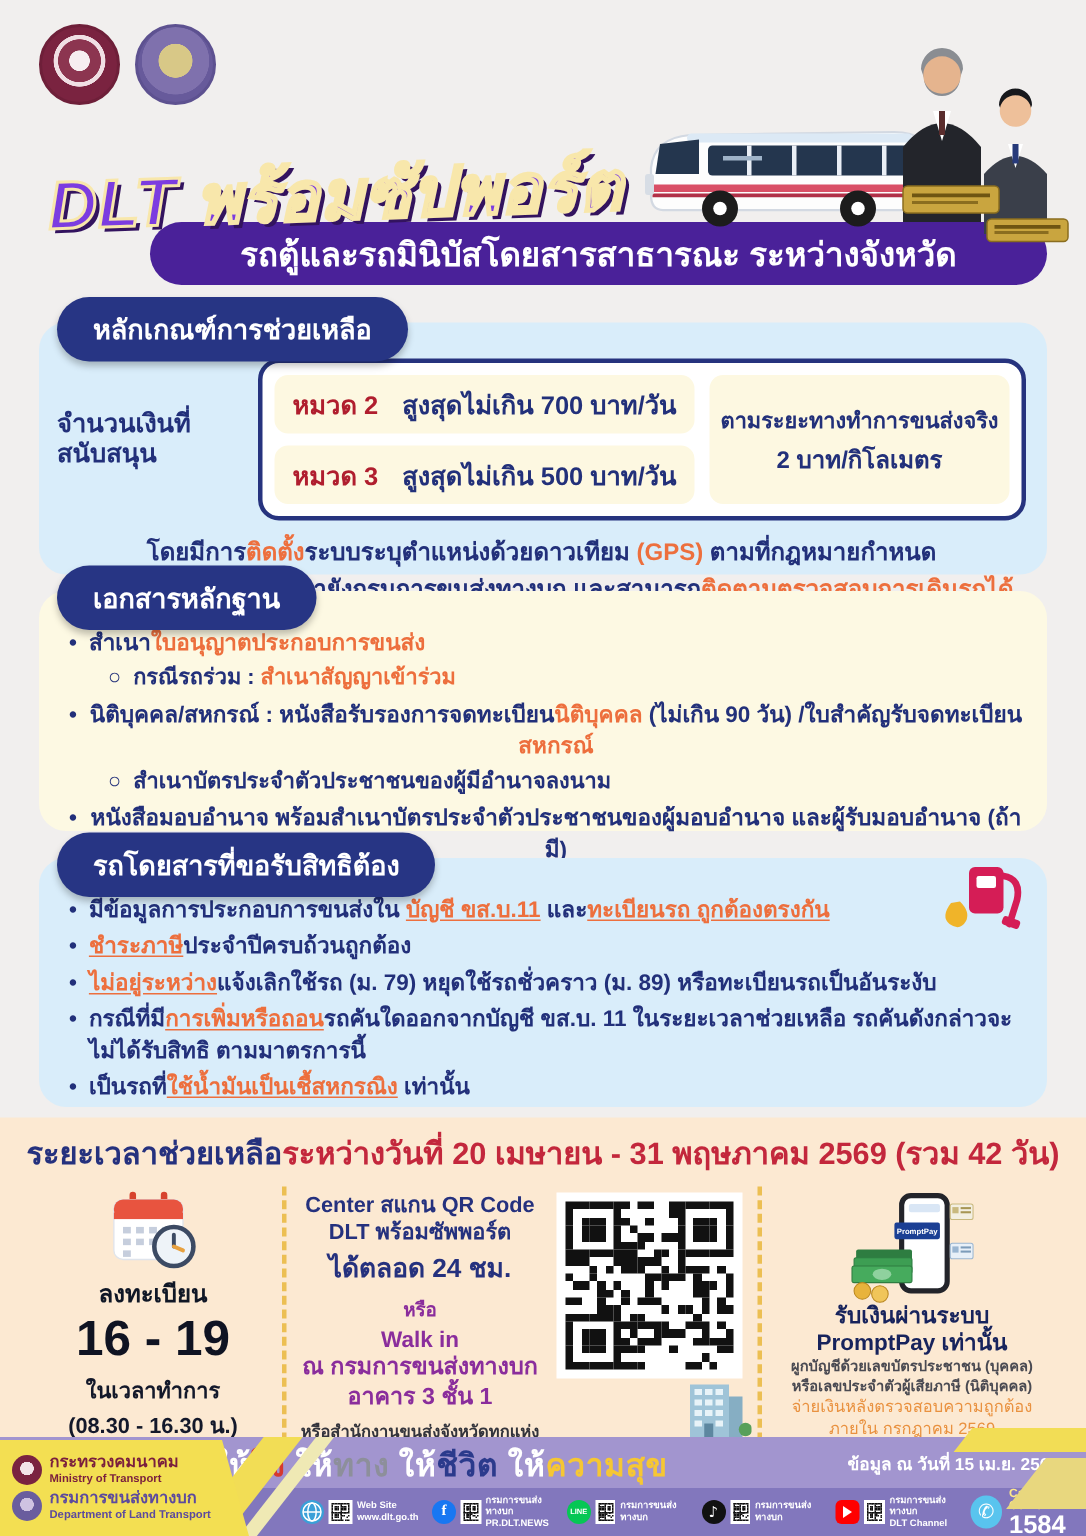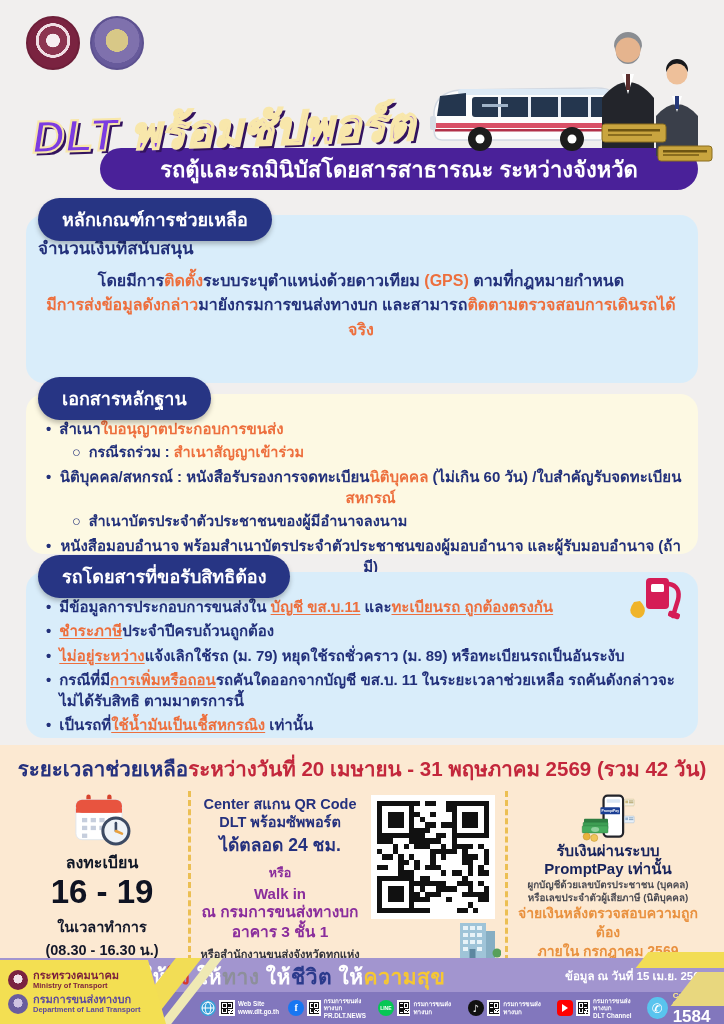--- a/index.html
+++ b/index.html
@@ -71,21 +71,21 @@
   .ap-alt{font-size:11px;font-weight:bold;color:#33343c;margin-top:2px;}
   .ap-range{font-size:13px;font-weight:bold;color:#15151d;}
   .ap-time{font-size:13px;font-weight:bold;color:#15151d;}
   .apply-right{width:132px;display:flex;flex-direction:column;align-items:center;}
   .qr{background:#fff;padding:6px;box-sizing:border-box;}
   .qr-big{width:124px;height:124px;}
   .building{position:absolute;right:4px;bottom:0px;width:46px;}
   .pp-art{width:120px;height:88px;}
   .pay-l1,.pay-l2{font-size:15px;font-weight:bold;color:#17235c;line-height:1.2;}
   .pay-s{font-size:9.8px;font-weight:bold;color:#4a4a52;line-height:1.35;}
-  .pay-o{font-size:14px;font-weight:bold;color:#e9913f;line-height:1.35;}
+  .pay-o{font-size:11px;font-weight:normal;color:#e9913f;line-height:1.35;}
   
   #slogan-strip{position:absolute;left:0;top:958px;width:724px;height:34px;background:#a295cf;z-index:1;}
   .slogan{position:absolute;left:142px;top:2px;font-size:21px;font-weight:800;letter-spacing:.5px;white-space:nowrap;}
   .c-white{color:#fff;}.c-red{color:#d6392f;}.c-gray{color:#8d8f9b;}.c-navy{color:#2b3a8c;}.c-yellow{color:#f6c733;}
   .date-note{position:absolute;right:18px;top:9px;font-size:11.5px;font-weight:bold;color:#fff;}
   #footer-bar{position:absolute;left:0;top:992px;width:724px;height:32px;background:#8277bd;z-index:1;
       display:flex;align-items:center;box-sizing:border-box;padding-left:200px;gap:9px;}
   .ribbon{position:absolute;background:#f2dd55;transform:skewX(-38deg);z-index:2;}
   .ribbon.r1{right:-14px;top:952px;width:96px;height:16px;}
   .ribbon.r2{right:-30px;top:972px;width:70px;height:34px;background:#e8d77e;}
@@ -172,41 +172,57 @@
       <rect x="79" y="130" width="36" height="2" fill="#8a6d1f"></rect>
     </g>
   </svg>
 
   <div class="hero-banner">รถตู้และรถมินิบัสโดยสารสาธารณะ ระหว่างจังหวัด</div>
 
   <div id="sec-criteria" class="panel blue">
     <div class="pill">หลักเกณฑ์การช่วยเหลือ</div>
     <div class="crit-row">
       <div class="support-label">จำนวนเงินที่สนับสนุน</div>
+      <div class="amount-box">
+        <div class="cat-col">
+          <div class="cat-row">
+            <span class="cat-name">หมวด 2</span>
+            <span class="cat-amt">สูงสุดไม่เกิน 700 บาท/วัน</span>
+          </div>
+          <div class="cat-row">
+            <span class="cat-name">หมวด 3</span>
+            <span class="cat-amt">สูงสุดไม่เกิน 500 บาท/วัน</span>
+          </div>
+        </div>
+        <div class="dist-box">
+          <span class="l1">ตามระยะทางทำการขนส่งจริง</span>
+          <span class="l2">2 บาท/กิโลเมตร</span>
+        </div>
+      </div>
     </div>
     <div class="gps-lines">
       <div><span>โดยมีการ</span><span class="seg-hl">ติดตั้ง</span><span>ระบบระบุตำแหน่งด้วยดาวเทียม </span><span class="seg-hl">(GPS)</span><span> ตามที่กฎหมายกำหนด</span></div>
       <div><span class="seg-hl">มีการส่งข้อมูลดังกล่าว</span><span>มายังกรมการขนส่งทางบก และสามารถ</span><span class="seg-hl">ติดตามตรวจสอบการเดินรถได้จริง</span></div>
     </div>
   </div>
 
   <div id="sec-documents" class="panel cream">
     <div class="pill">เอกสารหลักฐาน</div>
     <div class="bullets">
         <div class="b-row lvl1">
           <span class="mk">•</span>
           <span><span>สำเนา</span><span class="seg-hl">ใบอนุญาตประกอบการขนส่ง</span></span>
         </div>
         <div class="b-row lvl2">
           <span class="mk">○</span>
           <span><span>กรณีรถร่วม : </span><span class="seg-hl">สำเนาสัญญาเข้าร่วม</span></span>
         </div>
         <div class="b-row lvl1">
           <span class="mk">•</span>
-          <span><span>นิติบุคคล/สหกรณ์ : หนังสือรับรองการจดทะเบียน</span><span class="seg-hl">นิติบุคคล</span><span> (ไม่เกิน 60 วัน) /ใบสำคัญรับจดทะเบียน</span><span class="seg-hl">สหกรณ์</span></span>
+          <span><span>นิติบุคคล/สหกรณ์ : หนังสือรับรองการจดทะเบียน</span><span class="seg-hl">นิติบุคคล</span><span> (ไม่เกิน 90 วัน) /ใบสำคัญรับจดทะเบียน</span><span class="seg-hl">สหกรณ์</span></span>
         </div>
         <div class="b-row lvl2">
           <span class="mk">○</span>
           <span><span>สำเนาบัตรประจำตัวประชาชนของผู้มีอำนาจลงนาม</span></span>
         </div>
         <div class="b-row lvl1">
           <span class="mk">•</span>
           <span><span>หนังสือมอบอำนาจ พร้อมสำเนาบัตรประจำตัวประชาชนของผู้มอบอำนาจ และผู้รับมอบอำนาจ (ถ้ามี)</span></span>
         </div>
         <div class="b-row lvl1">

